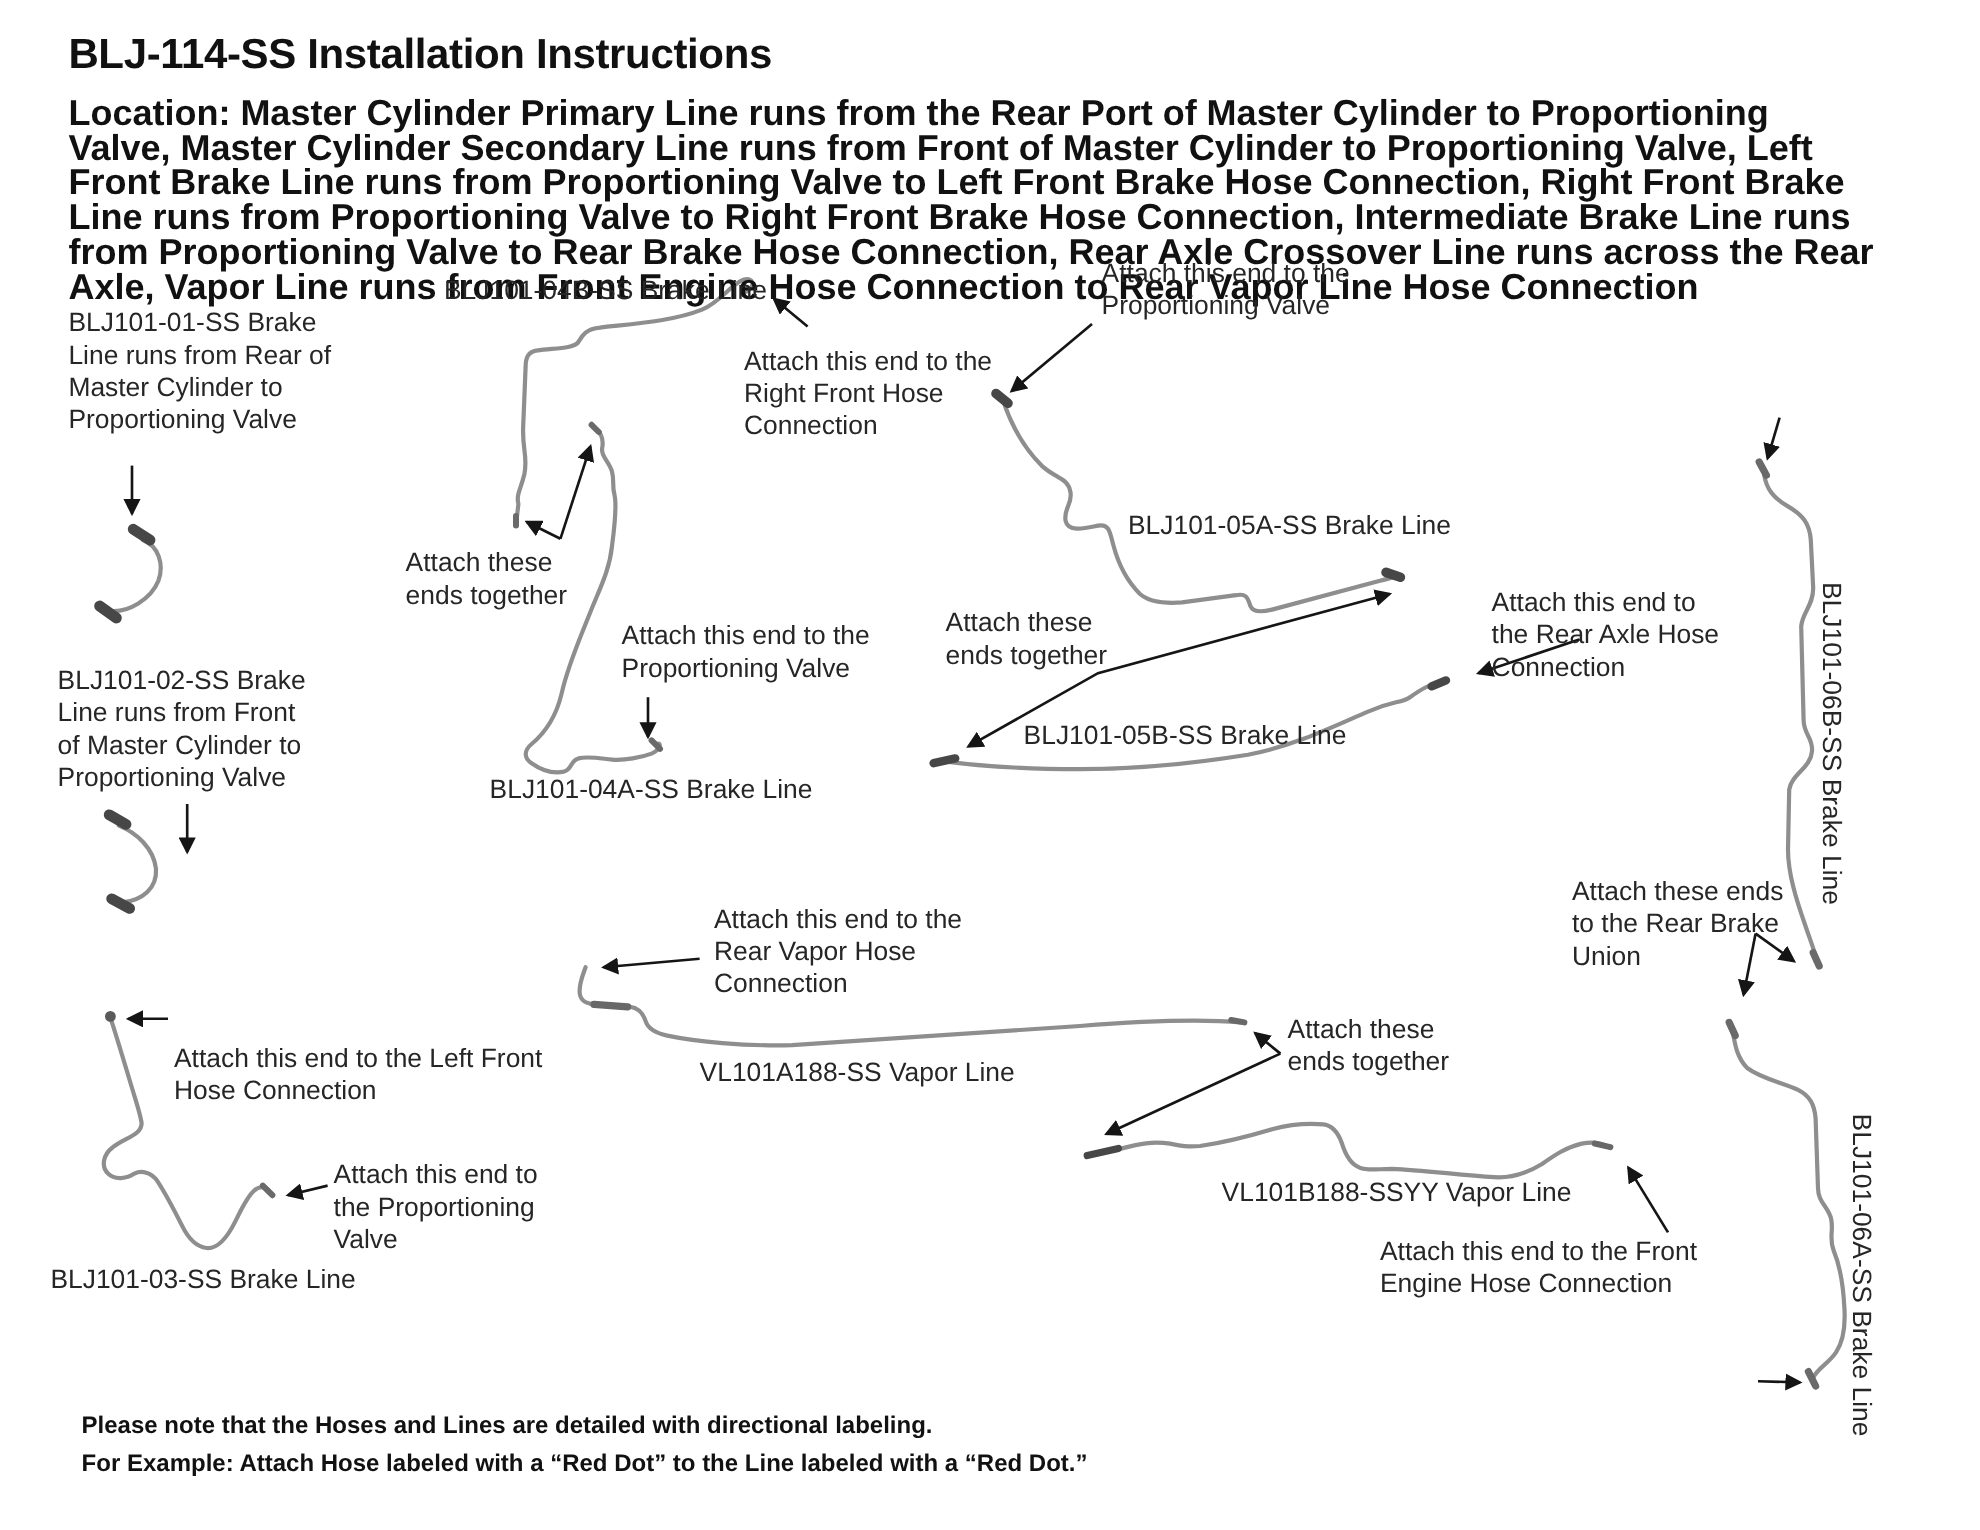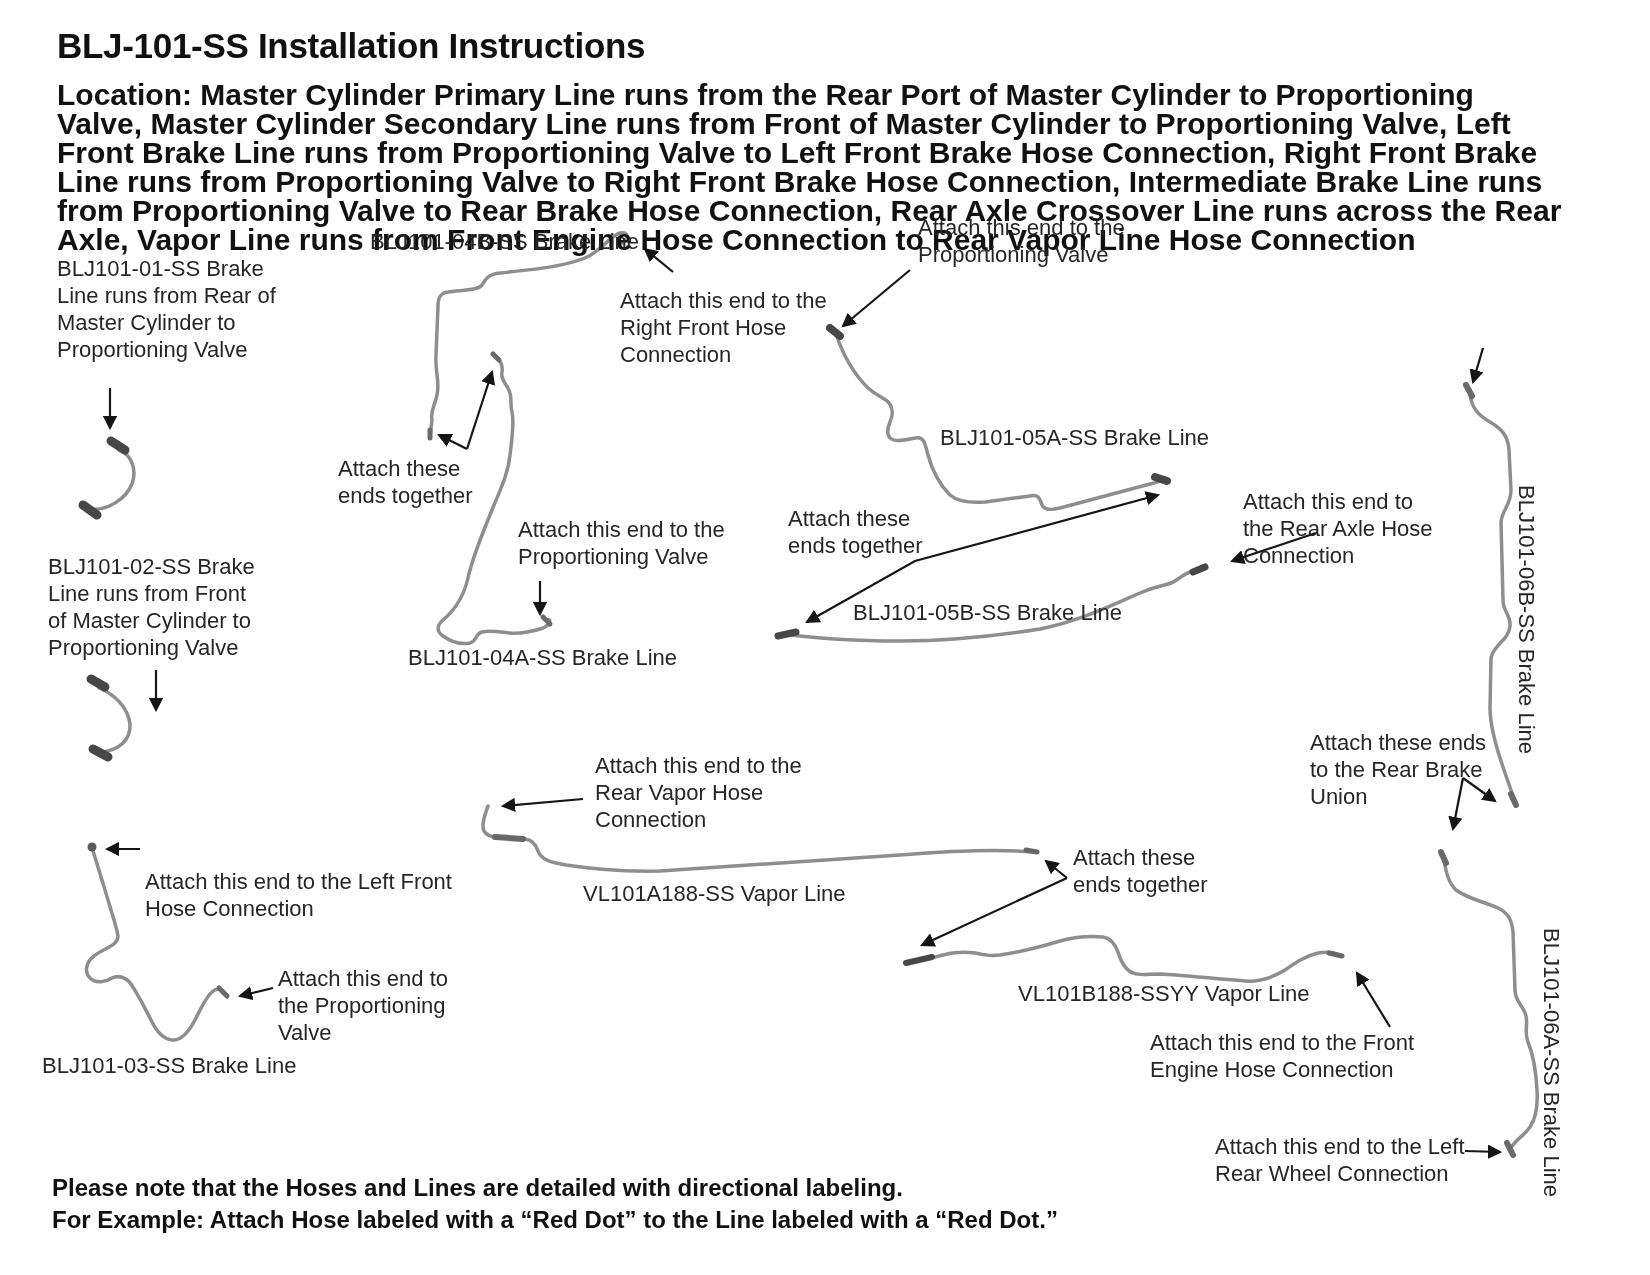--- a/index.html
+++ b/index.html
@@ -5,21 +5,21 @@
   * { margin:0; padding:0; box-sizing:border-box; }
   html,body { background:#ffffff; }
   body { font-family:"Liberation Sans", sans-serif; color:#1c1c1c; }
   .page { position:relative; width:1650px; height:1275px; background:#fff; overflow:hidden; }
   .title { position:absolute; left:57px; top:26px; font-size:35px; font-weight:bold; letter-spacing:-0.3px; color:#111; }
   .location { position:absolute; left:57px; top:80px; width:1505px; font-size:30px; font-weight:bold; line-height:29px; color:#111; }
   .ann { position:absolute; font-size:22px; line-height:27px; color:#262626; }
   .nowrap { white-space:nowrap; }
   .vert { position:absolute; writing-mode:vertical-rl; font-size:22px; color:#262626; white-space:nowrap; }
   svg.layer { position:absolute; left:0; top:0; width:1650px; height:1275px; }
-  .footer { position:absolute; left:52px; top:1172px; font-size:24px; font-weight:bold; line-height:32px; color:#111; }
+  .footer { position:absolute; left:68px; top:1172px; font-size:20px; font-weight:bold; line-height:32px; color:#111; }
 </style>
 </head>
 <body>
 
 <div class="page">
 
   <svg class="layer" viewBox="0 0 1650 1275" xmlns="http://www.w3.org/2000/svg">
     <defs>
       <marker id="ah" viewBox="0 0 10 10" refX="8.5" refY="5" markerWidth="6.5" markerHeight="6.5" orient="auto-start-reverse">
         <path d="M0,0 L10,5 L0,10 z" fill="#151515"></path>
@@ -107,21 +107,21 @@
       <path d="M 583,799 L 503,806" marker-end="url(#ah)"></path>
       <path d="M 1067,878 L 1046,861" marker-end="url(#ah)"></path>
       <path d="M 1067,878 L 922,945" marker-end="url(#ah)"></path>
       <path d="M 1390,1027 L 1357,973" marker-end="url(#ah)"></path>
       <path d="M 1465,1151 L 1500,1152" marker-end="url(#ah)"></path>
       <path d="M 140,849 L 107,849" marker-end="url(#ah)"></path>
       <path d="M 273,988 L 240,996" marker-end="url(#ah)"></path>
     </g>
   </svg>
 
-  <h1 class="title">BLJ-101-SS Installation Instructions</h1>
+  <h1 class="title">BLJ-114-SS Installation Instructions</h1>
   <p class="location">Location: Master Cylinder Primary Line runs from the Rear Port of Master Cylinder to Proportioning Valve, Master Cylinder Secondary Line runs from Front of Master Cylinder to Proportioning Valve, Left Front Brake Line runs from Proportioning Valve to Left Front Brake Hose Connection, Right Front Brake Line runs from Proportioning Valve to Right Front Brake Hose Connection, Intermediate Brake Line runs from Proportioning Valve to Rear Brake Hose Connection, Rear Axle Crossover Line runs across the Rear Axle, Vapor Line runs from Front Engine Hose Connection to Rear Vapor Line Hose Connection</p>
 
   <div class="ann" style="left:57px; top:255px; width:234px;">BLJ101-01-SS Brake Line runs from Rear of Master Cylinder to Proportioning Valve</div>
   <div class="ann" style="left:48px; top:553px; width:212px;">BLJ101-02-SS Brake Line runs from Front of Master Cylinder to Proportioning Valve</div>
 
   <div class="ann nowrap" style="left:370px; top:228px;">BLJ101-04B-SS Brake Line</div>
   <div class="ann" style="left:620px; top:287px; width:222px;">Attach this end to the Right Front Hose Connection</div>
   <div class="ann" style="left:338px; top:455px; width:162px;">Attach these ends together</div>
   <div class="ann" style="left:518px; top:516px; width:226px;">Attach this end to the Proportioning Valve</div>
   <div class="ann nowrap" style="left:408px; top:644px;">BLJ101-04A-SS Brake Line</div>
@@ -133,21 +133,20 @@
 
   <div class="ann" style="left:1243px; top:452px; width:196px;margin-top:36px;">Attach this end to the Rear Axle Hose Connection</div>
   <div class="vert" style="left:1513px; top:485px;">BLJ101-06B-SS Brake Line</div>
   <div class="ann" style="left:595px; top:752px; width:222px;">Attach this end to the Rear Vapor Hose Connection</div>
 
   <div class="ann" style="left:1310px; top:729px; width:178px;">Attach these ends to the Rear Brake Union</div>
   <div class="ann nowrap" style="left:583px; top:880px;">VL101A188-SS Vapor Line</div>
   <div class="ann" style="left:1073px; top:844px; width:152px;">Attach these ends together</div>
   <div class="ann nowrap" style="left:1018px; top:980px;">VL101B188-SSYY Vapor Line</div>
   <div class="ann" style="left:1150px; top:1029px; width:278px;">Attach this end to the Front Engine Hose Connection</div>
-  <div class="ann" style="left:1215px; top:1133px; width:274px;">Attach this end to the Left Rear Wheel Connection</div>
   <div class="vert" style="left:1538px; top:928px;">BLJ101-06A-SS Brake Line</div>
 
   <div class="ann" style="left:145px; top:820px; width:308px;margin-top:48px;">Attach this end to the Left Front Hose Connection</div>
   <div class="ann" style="left:278px; top:965px; width:188px;">Attach this end to the Proportioning Valve</div>
   <div class="ann nowrap" style="left:42px; top:1052px;">BLJ101-03-SS Brake Line</div>
 
   <div class="footer">
     <div>Please note that the Hoses and Lines are detailed with directional labeling.</div>
     <div>For Example: Attach Hose labeled with a “Red Dot” to the Line labeled with a “Red Dot.”</div>
   </div>

